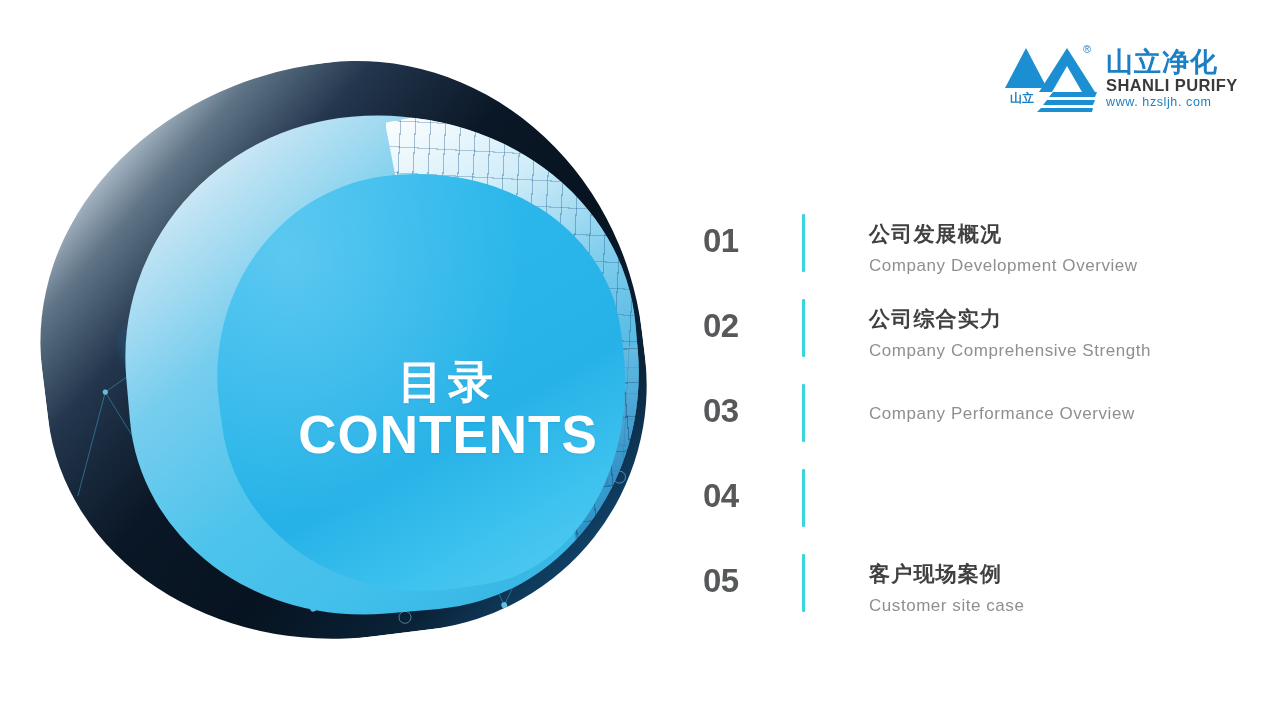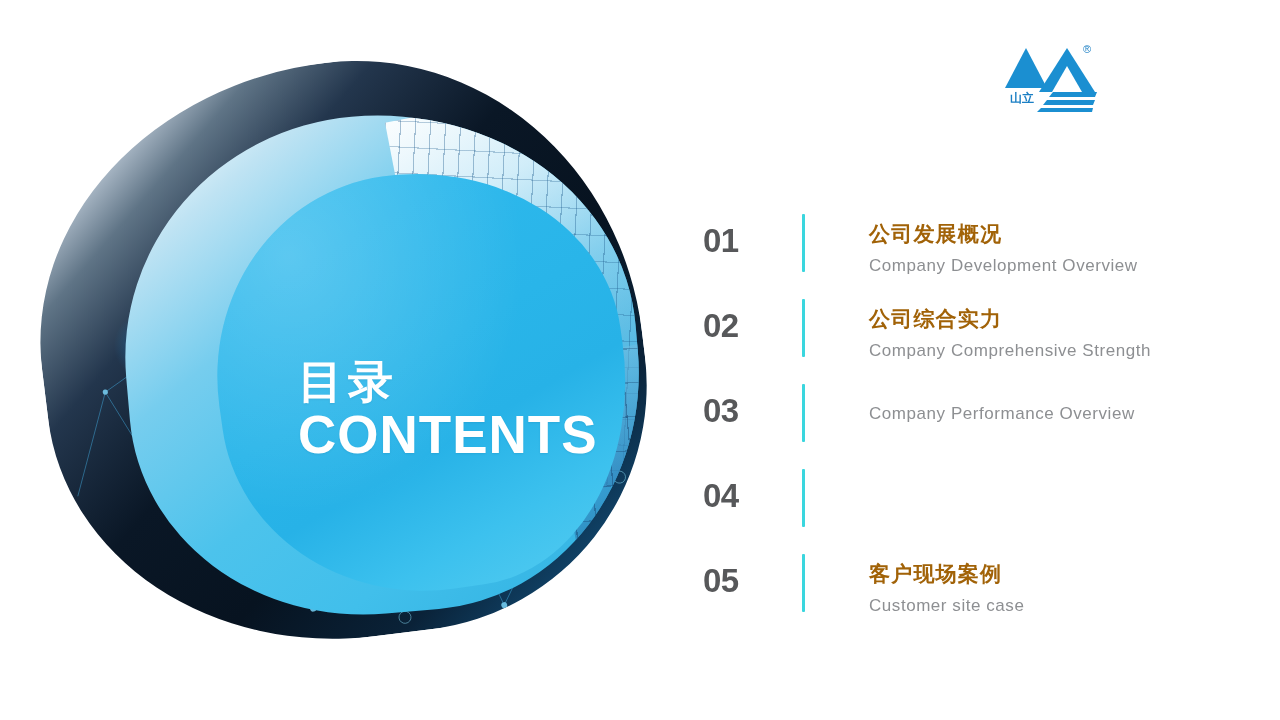--- a/index.html
+++ b/index.html
@@ -209,20 +209,21 @@
     border-radius: inherit;
     background: radial-gradient(ellipse at 22% 16%, rgba(255,255,255,0.22) 0%, rgba(255,255,255,0) 52%);
   }
 
   
   #center-label {
     position: absolute;
     left: 268px;
     top: 300px;
     width: 300px;
+    text-align: center;
     color: #ffffff;
     z-index: 6;
     text-shadow: 0 1px 2px rgba(0,60,100,0.10);
   }
   #center-cn {
     font-size: 45px;
     font-weight: bold;
     letter-spacing: 5px;
     line-height: 1.18;
   }
@@ -264,21 +265,21 @@
     height: 58px;
     background: #3ad6de;
     margin-right: 20px;
     border-radius: 1px;
   }
   .toc-text {
     flex: 1 1 auto;
   }
   .toc-cn {
     font-size: 21px;
-    color: #a16207;
+    color: #404040;
     font-weight: bold;
     letter-spacing: 1.2px;
     line-height: 1.35;
     white-space: nowrap;
     margin-top: 14px;
   }
   .toc-en {
     font-size: 17px;
     color: #8d8f92;
     letter-spacing: 0.55px;
@@ -348,20 +349,25 @@
     <svg id="logo-mark" viewBox="0 0 96 74">
       <polygon points="23,8 44,48 2,48" fill="#1b8fd1"></polygon>
       <polygon points="64,8 92,52 36,52" fill="#1b8fd1"></polygon>
       <polygon points="64,26 79,52 49,52" fill="#ffffff"></polygon>
       <polygon points="50,52 94,52 92,57 46,57" fill="#1b8fd1"></polygon>
       <polygon points="44,60 92,60 90,65 40,65" fill="#1b8fd1"></polygon>
       <polygon points="38,68 90,68 89,72 34,72" fill="#1b8fd1"></polygon>
     </svg>
     <div id="logo-reg">®</div>
     <div id="logo-mark-sub">山立</div>
+    <div id="logo-text">
+      <div id="logo-cn">山立净化</div>
+      <div id="logo-en">SHANLI PURIFY</div>
+      <div id="logo-url">www. hzsljh. com</div>
+    </div>
   </div>
 
   <div id="toc">
 
     <div class="toc-item">
       <div class="toc-num">01</div>
       <div class="toc-rule" style="background: rgb(58, 214, 222);"></div>
       <div class="toc-text">
         <div class="toc-cn">公司发展概况</div>
         <div class="toc-en">Company Development Overview</div>

